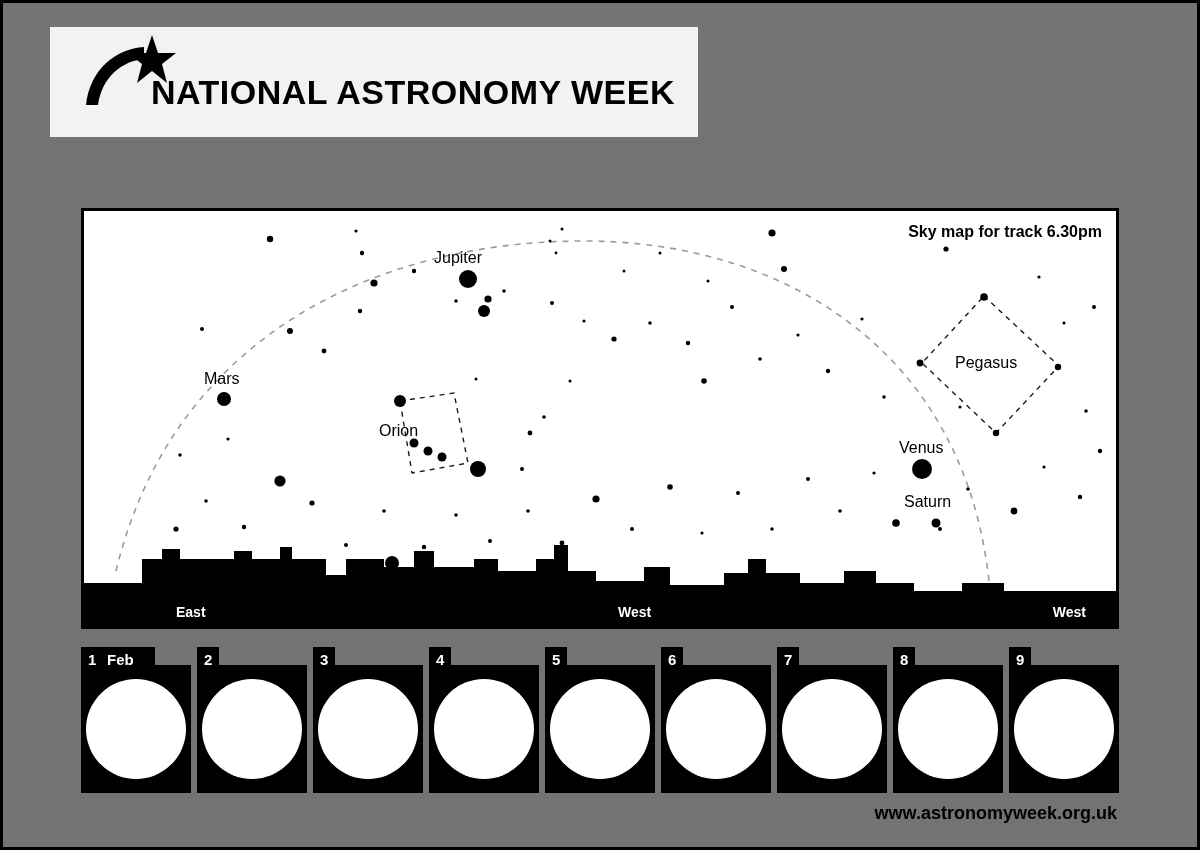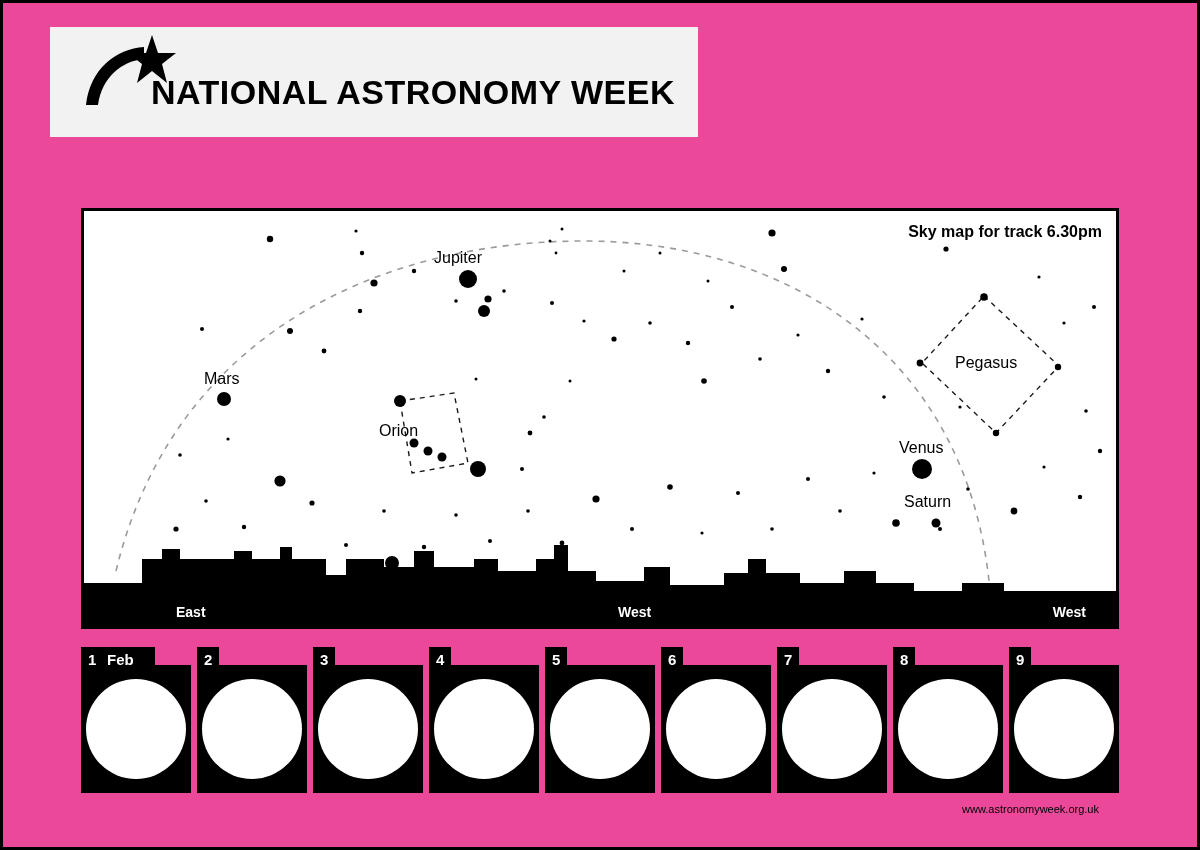--- a/index.html
+++ b/index.html
@@ -13,21 +13,21 @@
     font-family: "Liberation Sans", sans-serif;
     color: #000000;
     overflow: hidden;
   }
   #page {
     position: relative;
     width: 1200px;
     height: 850px;
     box-sizing: border-box;
     border: 3px solid #000;
-    background: #ec4899;
+    background: #737373;
   }
 
   
   .header-band {
     position: absolute;
     left: 47px;
     top: 24px;
     width: 648px;
     height: 110px;
     background: #f2f2f2;
@@ -158,24 +158,24 @@
     border-radius: 50%;
     background: #fff;
     z-index: 2;
   }
   .moon-box .tab-w-narrow { width: 22px; }
   .moon-box .tab-w-wide { width: 74px; }
 
   
   .footer-url {
     position: absolute;
-    right: 98px;
+    right: 80px;
     top: 800px;
-    font-size: 11px;
-    font-weight: normal;
+    font-size: 18px;
+    font-weight: bold;
   }
 </style>
 </head>
 <body>
 
 <div id="page">
 
   <div class="header-band"></div>
 
   <div class="logo-mark">

